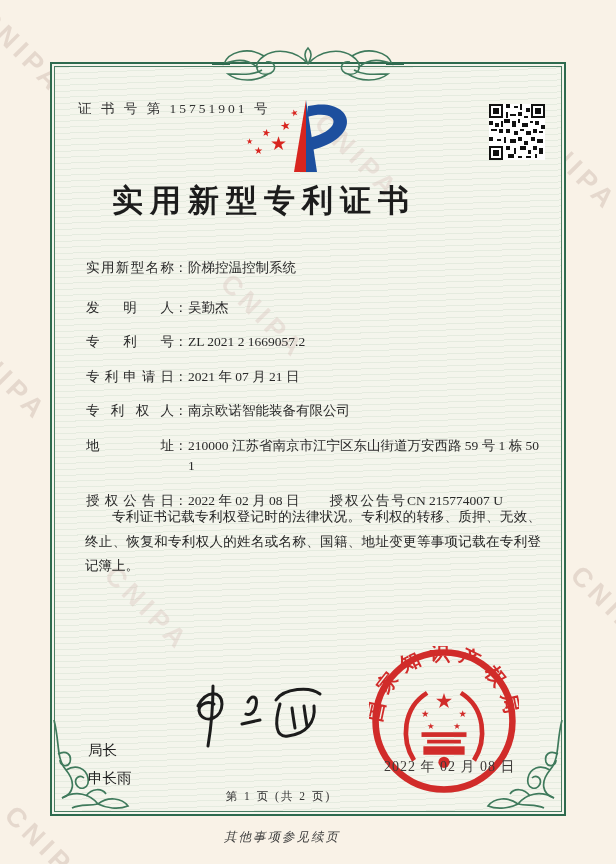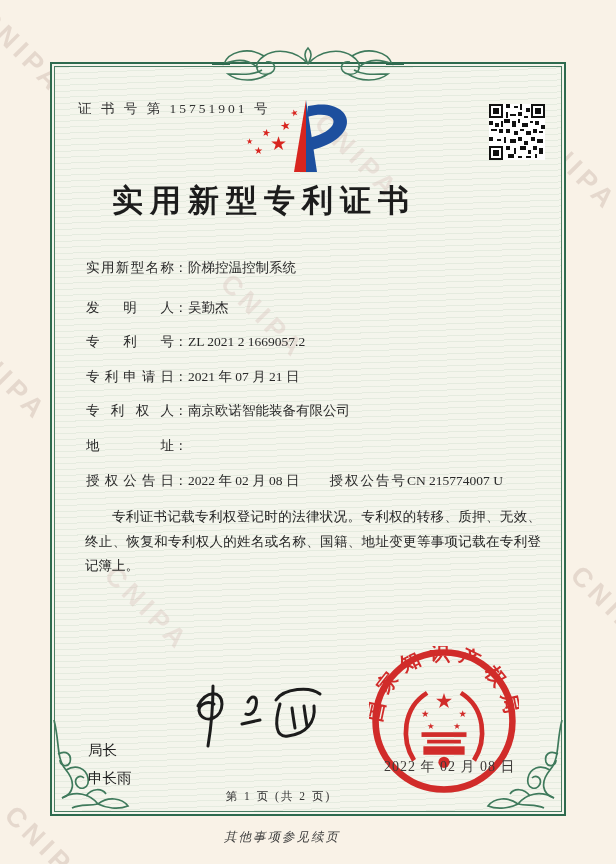--- a/index.html
+++ b/index.html
@@ -222,20 +222,21 @@
     <span class="fvalue">2021 年 07 月 21 日</span>
   </div>
   <div class="frow mt2">
     <span class="flabel">专利权人</span>
       <span class="fcolon">：</span>
     <span class="fvalue">南京欧诺智能装备有限公司</span>
   </div>
   <div class="frow mt3">
     <span class="flabel">地址</span>
       <span class="fcolon">：</span>
+    <span class="fvalue" style="max-width:352px;">210000 江苏省南京市江宁区东山街道万安西路 59 号 1 栋 501</span>
   </div>
   <div class="grantrow">
     <span style="display:flex;">
       <span class="flabel">授权公告日</span>
         <span class="fcolon">：</span>
       <span>2022 年 02 月 08 日</span>
     </span>
     <span class="grant2">
       <span class="g2label">授权公告号</span>
         <span></span>

